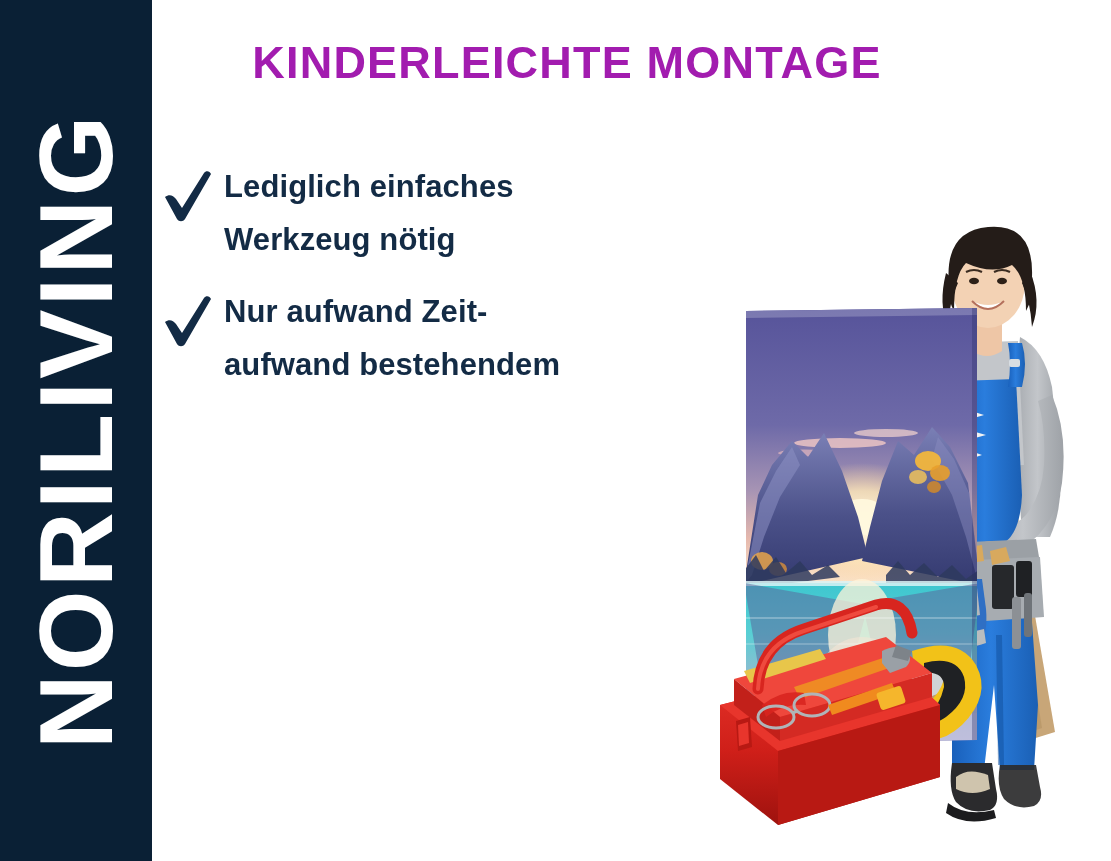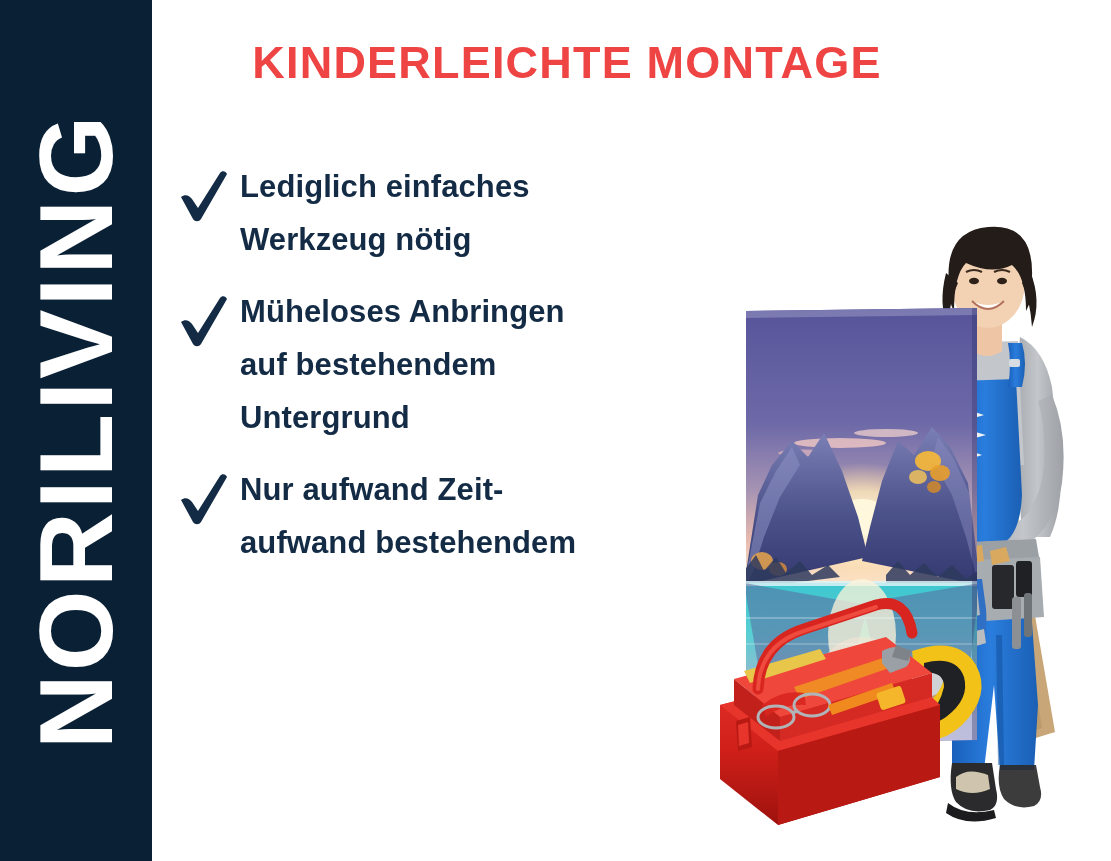--- a/index.html
+++ b/index.html
@@ -46,33 +46,33 @@
     line-height: 1;
   }
 
   
   #headline {
     position: absolute;
     left: 152px;
     top: 38px;
     width: 830px;
     text-align: center;
-    color: #ef4444;
+    color: #a21caf;
     font-family: "Liberation Sans", sans-serif;
     font-weight: bold;
     font-size: 45px;
     letter-spacing: 1.2px;
     line-height: 1.1;
     white-space: nowrap;
   }
 
   
   #bullets {
     position: absolute;
-    left: 178px;
+    left: 162px;
     top: 160px;
     width: 520px;
   }
   .bullet {
     position: relative;
     display: flex;
     align-items: flex-start;
     margin-bottom: 18px;
   }
   .bullet-check {
@@ -129,32 +129,20 @@
         <svg viewBox="0 0 52 54" xmlns="http://www.w3.org/2000/svg">
           <path d="M3 27 C7 24 11 25 14 29 L20 38 L42 3 C44 0 48 1 49 4 L23 49 C21 52 17 52 15 49 Z" fill="#132b45"></path>
         </svg>
       </span>
       <span class="bullet-text">
         <span>Lediglich einfaches</span><br>
         <span>Werkzeug nötig</span>
       </span>
     </div>
 
-    <div class="bullet">
-      <span class="bullet-check">
-        <svg viewBox="0 0 52 54" xmlns="http://www.w3.org/2000/svg">
-          <path d="M3 27 C7 24 11 25 14 29 L20 38 L42 3 C44 0 48 1 49 4 L23 49 C21 52 17 52 15 49 Z" fill="#132b45"></path>
-        </svg>
-      </span>
-      <span class="bullet-text">
-        <span>Müheloses Anbringen</span><br>
-        <span>auf bestehendem</span><br>
-        <span>Untergrund</span>
-      </span>
-    </div>
 
     <div class="bullet">
       <span class="bullet-check">
         <svg viewBox="0 0 52 54" xmlns="http://www.w3.org/2000/svg">
           <path d="M3 27 C7 24 11 25 14 29 L20 38 L42 3 C44 0 48 1 49 4 L23 49 C21 52 17 52 15 49 Z" fill="#132b45"></path>
         </svg>
       </span>
       <span class="bullet-text">
         <span>Nur aufwand Zeit-</span><br>
         <span>aufwand bestehendem</span>

